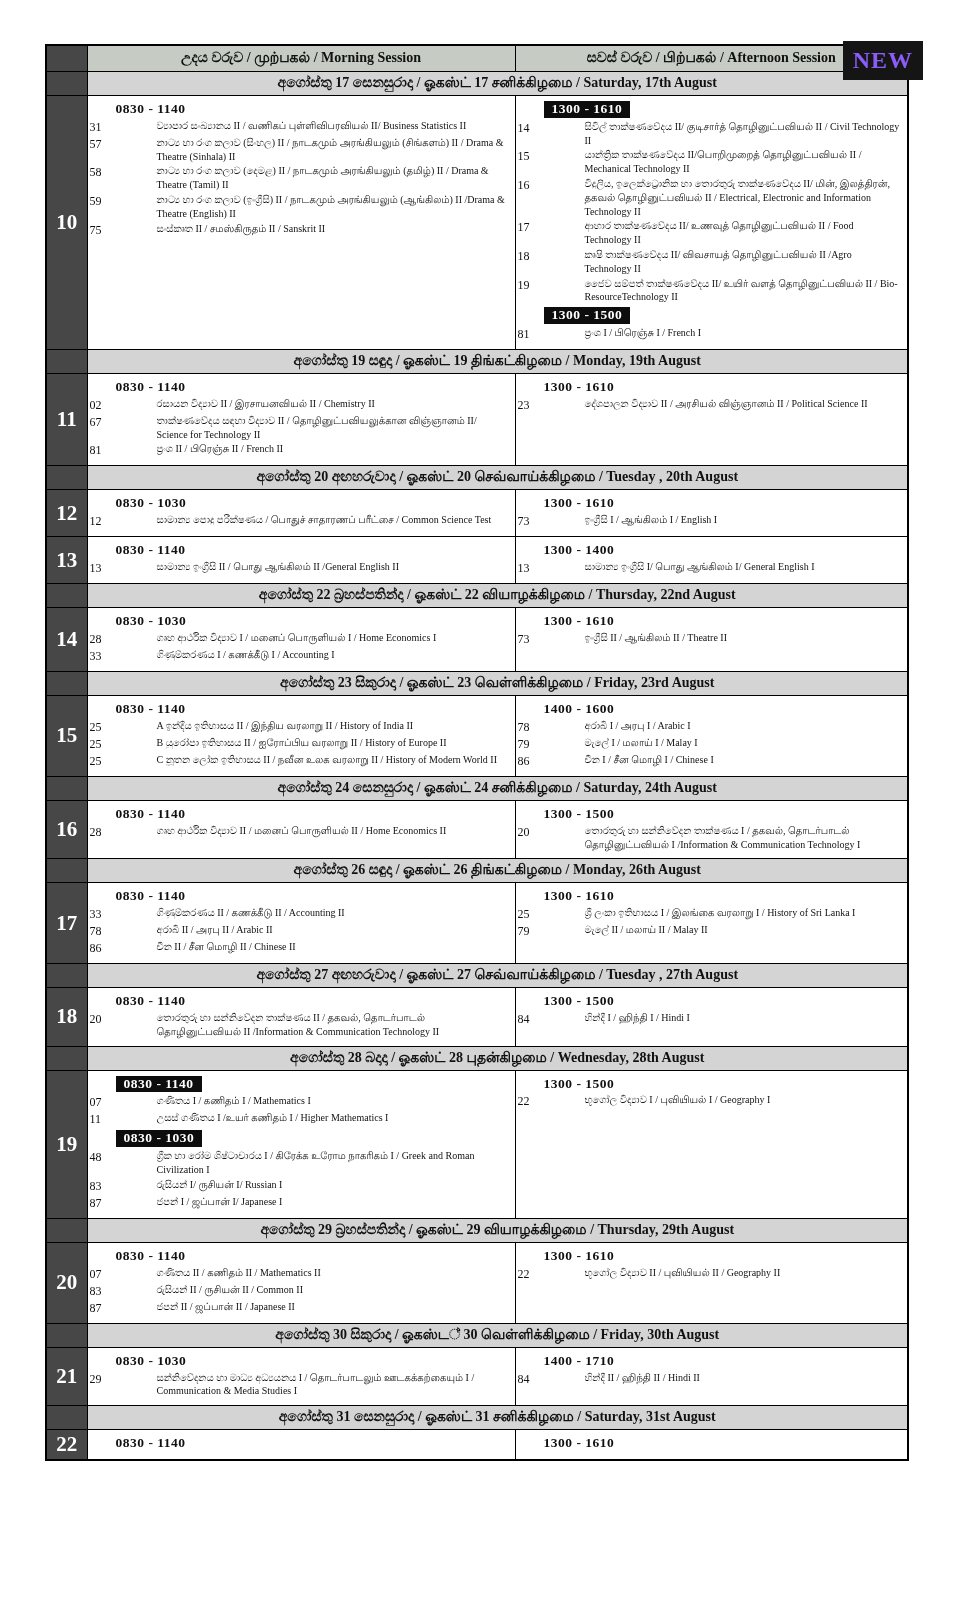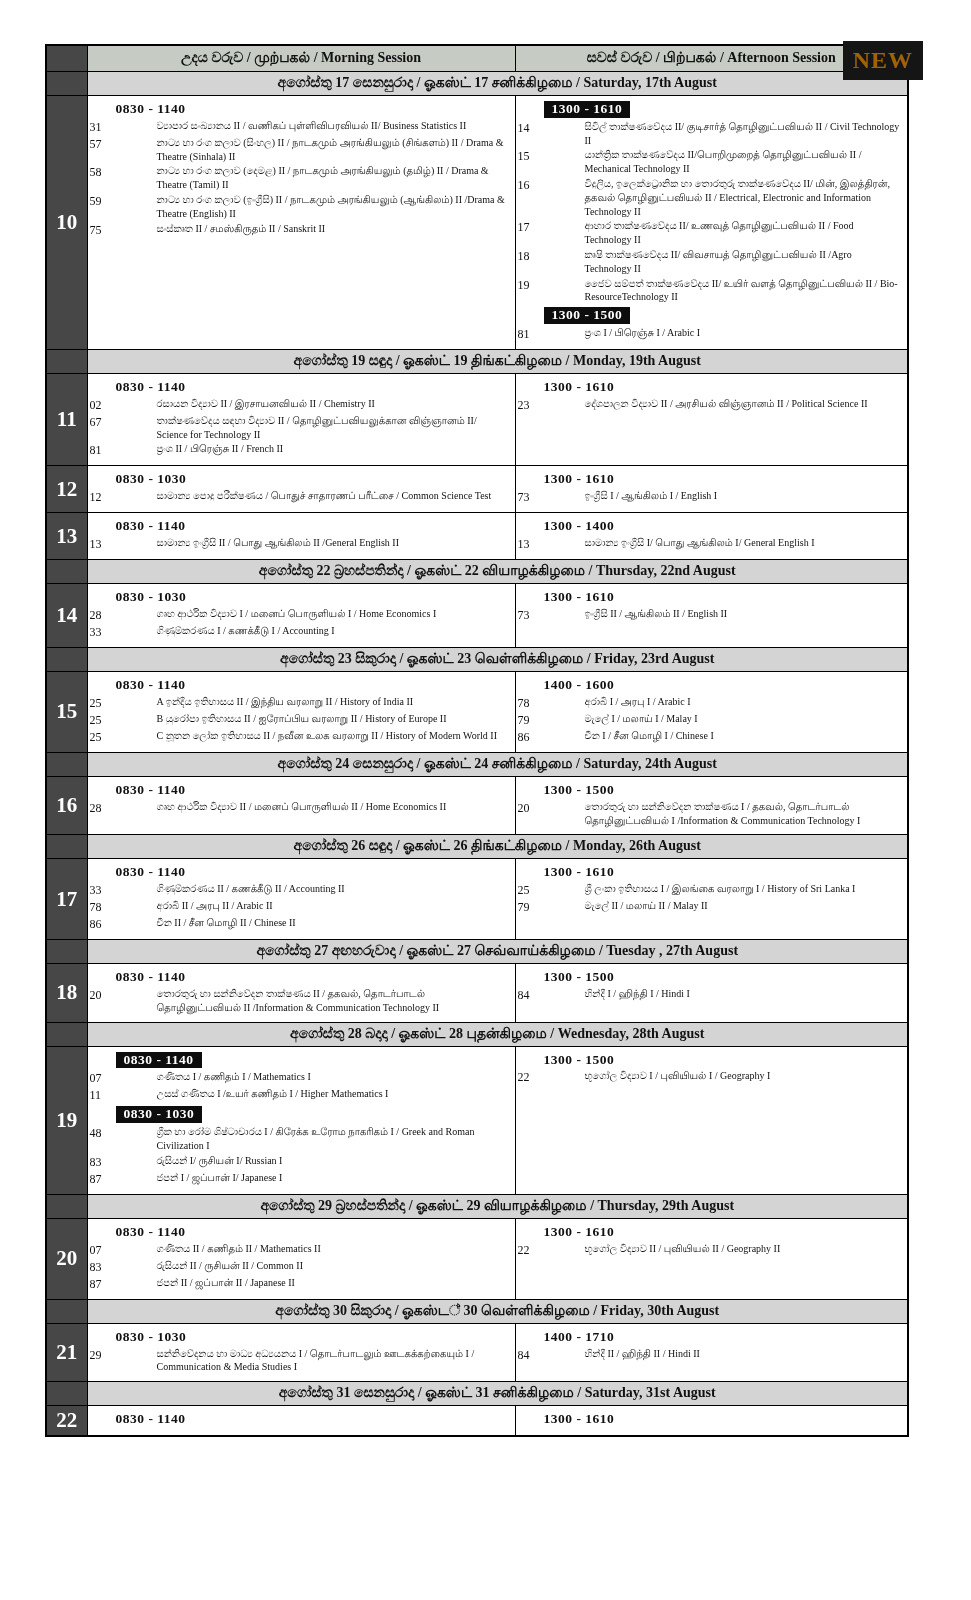--- a/index.html
+++ b/index.html
@@ -41,21 +41,21 @@
   .time.inv { background:#0d0d0d; color:#fff; padding:1px 8px; }
   .time-line { line-height:1.1; }
   .subj { display:flex; margin:0 0 1px 0; }
   .code {
     flex:0 0 26px; margin-left:-26px; font-size:12px; padding-top:1px;
     text-align:left;
   }
   .sname { flex:1; font-size:10px; line-height:1.38;margin-left:41px; }
 
   .new-badge {
-    position:absolute; top:-3px; right:-16px; background:#151515; color:#a16207;
+    position:absolute; top:-3px; right:-16px; background:#151515; color:#8b5cf6;
     font-weight:bold; font-size:24px; line-height:1;
     padding:7px 10px 8px 10px; letter-spacing:1px;
     font-family:"Liberation Serif", serif;
   }
 </style>
 </head>
 <body>
 
 <div class="page">
   <div class="tablewrap">
@@ -123,21 +123,21 @@
                 <span class="code">18</span>
                 <span class="sname">කෘෂි තාක්ෂණවේදය II/ விவசாயத்  தொழினுட்பவியல்  II /Agro Technology II</span>
               </div>
               <div class="subj">
                 <span class="code">19</span>
                 <span class="sname">ජෛව සම්පත් තාක්ෂණවේදය II/ உயிர்  வளத்  தொழினுட்பவியல் II / Bio-ResourceTechnology II</span>
               </div>
               <div class="time-line"><span class="time inv">1300 - 1500</span></div>
               <div class="subj">
                 <span class="code">81</span>
-                <span class="sname">ප්‍රංශ  I / பிரெஞ்சு  I  /  Arabic I</span>
+                <span class="sname">ප්‍රංශ  I / பிரெஞ்சு  I  /  French I</span>
               </div>
             </td>
           </tr>
           <tr>
             <td class="dcol"></td>
             <td class="date-band" colspan="2">අගෝස්තු 19 සඳුදා  / ஓகஸ்ட்  19  திங்கட்கிழமை   /  Monday, 19th  August</td>
           </tr>
           <tr>
             <td class="dcol daynum">11</td>
             <td class="slot">
@@ -157,20 +157,24 @@
             </td>
             <td class="slot">
               <div class="time-line"><span class="time">1300 - 1610</span></div>
               <div class="subj">
                 <span class="code">23</span>
                 <span class="sname">දේශපාලන විද්‍යාව  II / அரசியல்  விஞ்ஞானம் II /  Political Science II</span>
               </div>
             </td>
           </tr>
           <tr>
+            <td class="dcol"></td>
+            <td class="date-band" colspan="2">අගෝස්තු 20 අඟහරුවාදා / ஓகஸ்ட்  20  செவ்வாய்க்கிழமை    / Tuesday , 20th  August</td>
+          </tr>
+          <tr>
             <td class="dcol daynum">12</td>
             <td class="slot">
               <div class="time-line"><span class="time">0830 - 1030</span></div>
               <div class="subj">
                 <span class="code">12</span>
                 <span class="sname">සාමාන්‍ය පොදු පරීක්ෂණය / பொதுச்  சாதாரணப்  பரீட்சை  / Common Science Test</span>
               </div>
             </td>
             <td class="slot">
               <div class="time-line"><span class="time">1300 - 1610</span></div>
@@ -211,21 +215,21 @@
               </div>
               <div class="subj">
                 <span class="code">33</span>
                 <span class="sname">ගිණුම්කරණය  I / கணக்கீடு  I /  Accounting I</span>
               </div>
             </td>
             <td class="slot">
               <div class="time-line"><span class="time">1300 - 1610</span></div>
               <div class="subj">
                 <span class="code">73</span>
-                <span class="sname">ඉංග්‍රීසි II / ஆங்கிலம் II  /  English II</span>
+                <span class="sname">ඉංග්‍රීසි II / ஆங்கிலம் II  /  Theatre II</span>
               </div>
             </td>
           </tr>
           <tr>
             <td class="dcol"></td>
             <td class="date-band" colspan="2">අගෝස්තු 23 සිකුරාදා  / ஓகஸ்ட்  23  வெள்ளிக்கிழமை  / Friday, 23rd  August</td>
           </tr>
           <tr>
             <td class="dcol daynum">15</td>
             <td class="slot">

